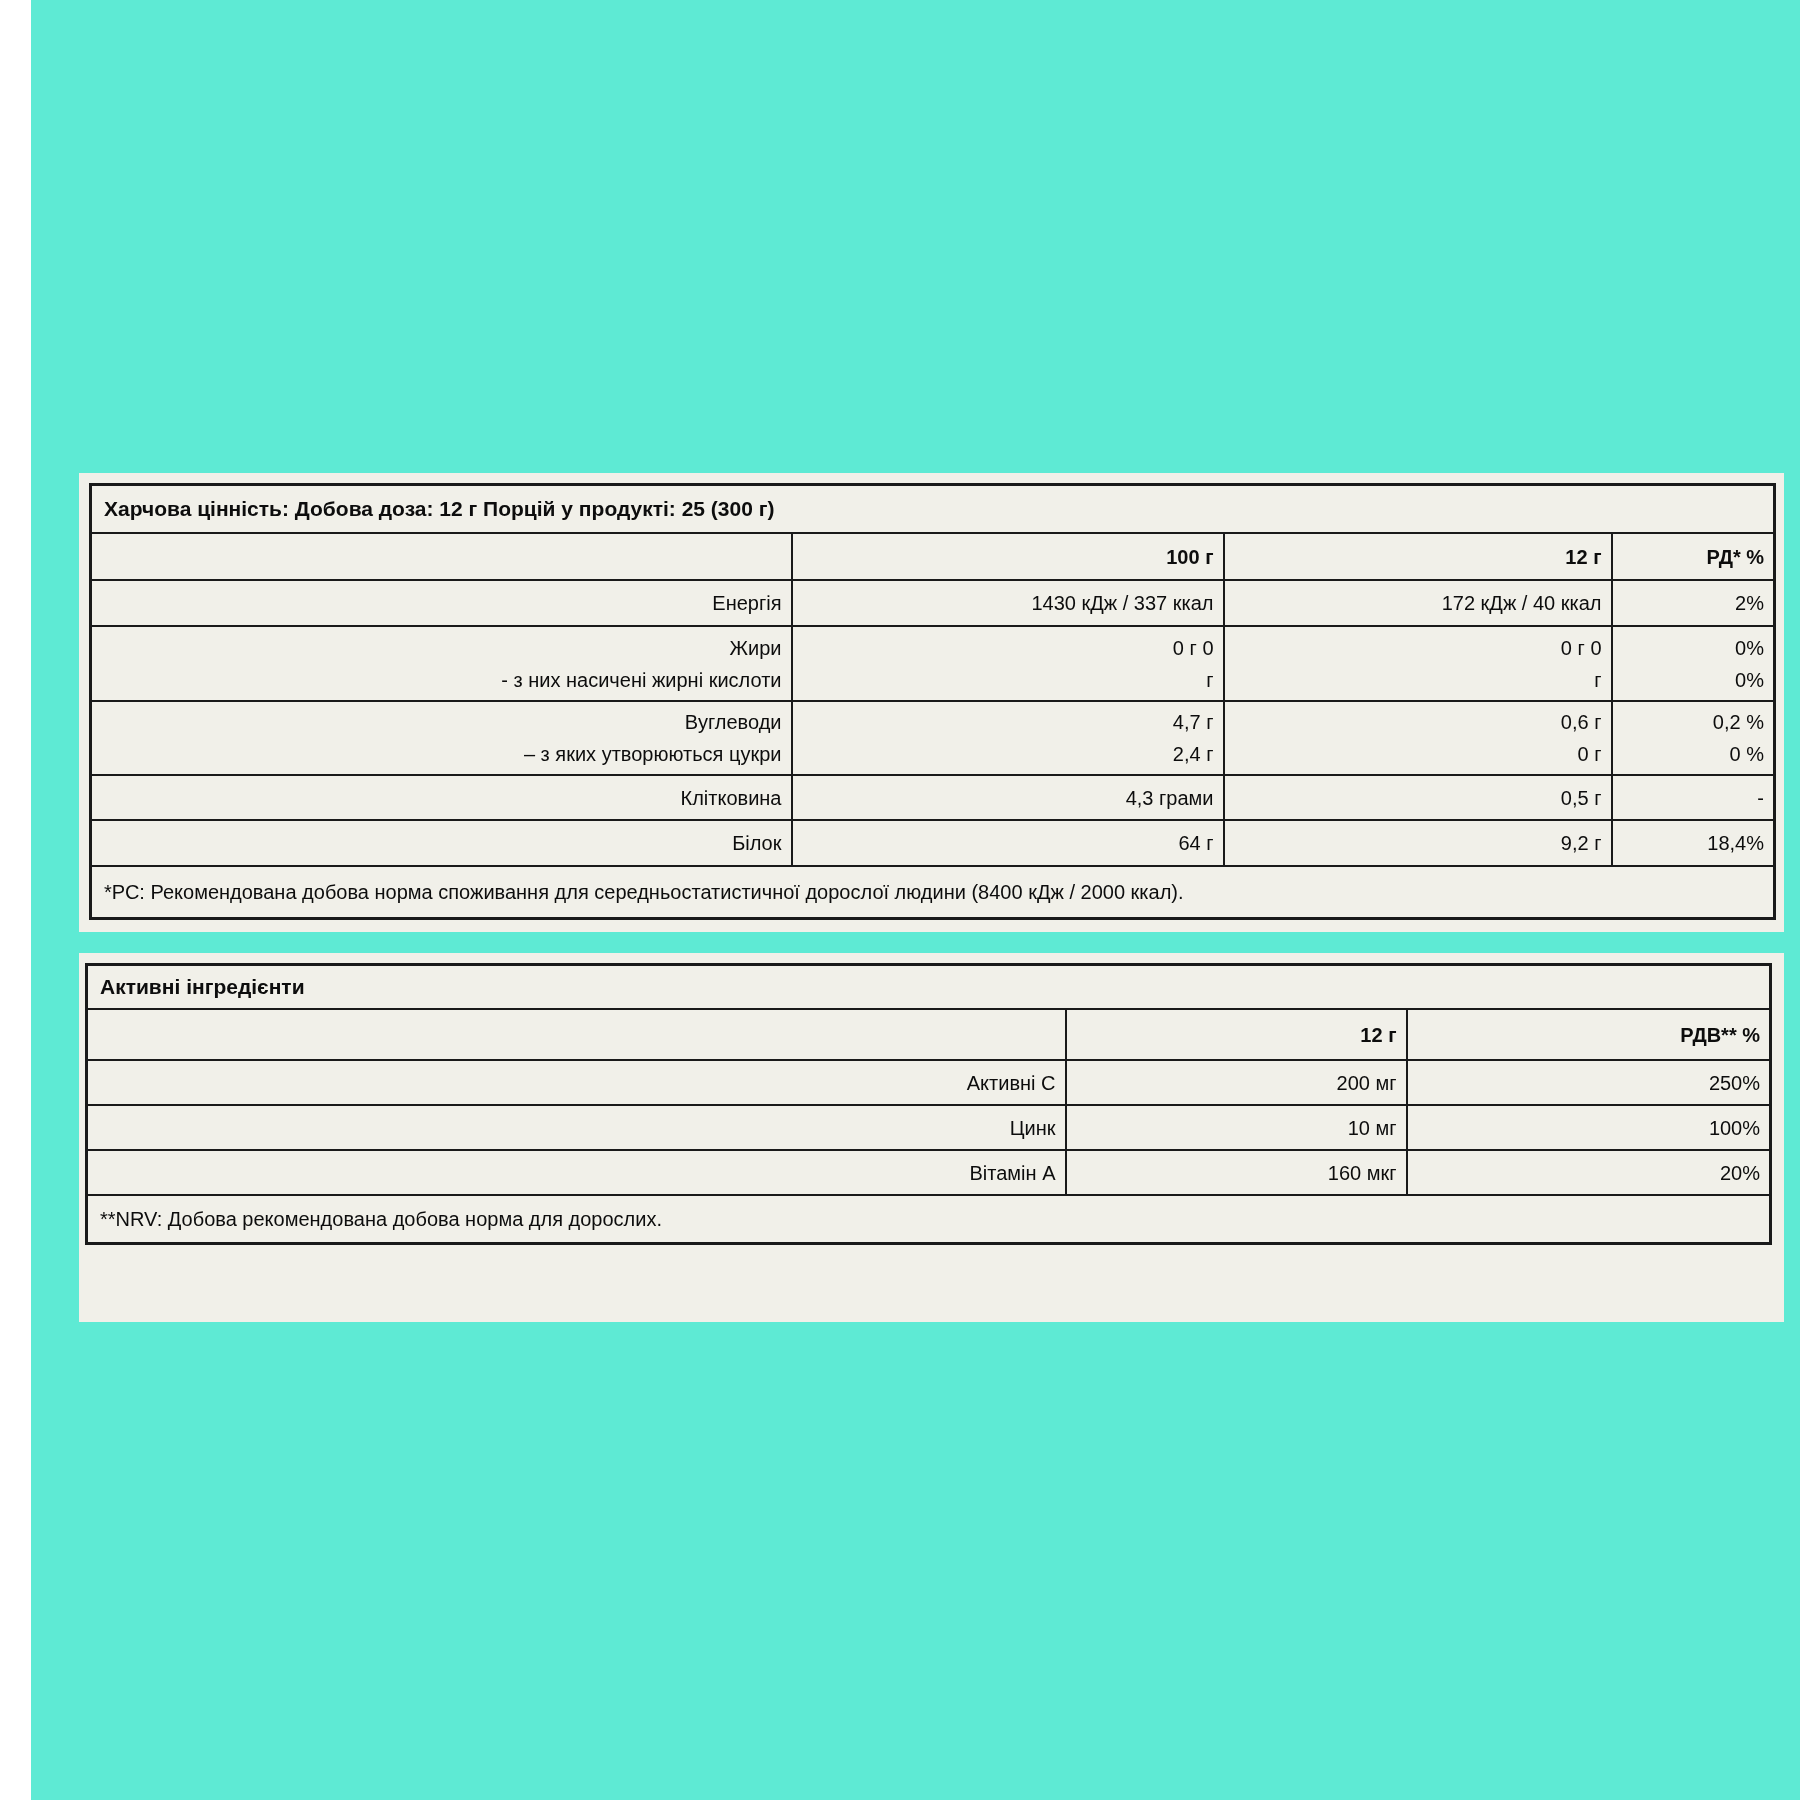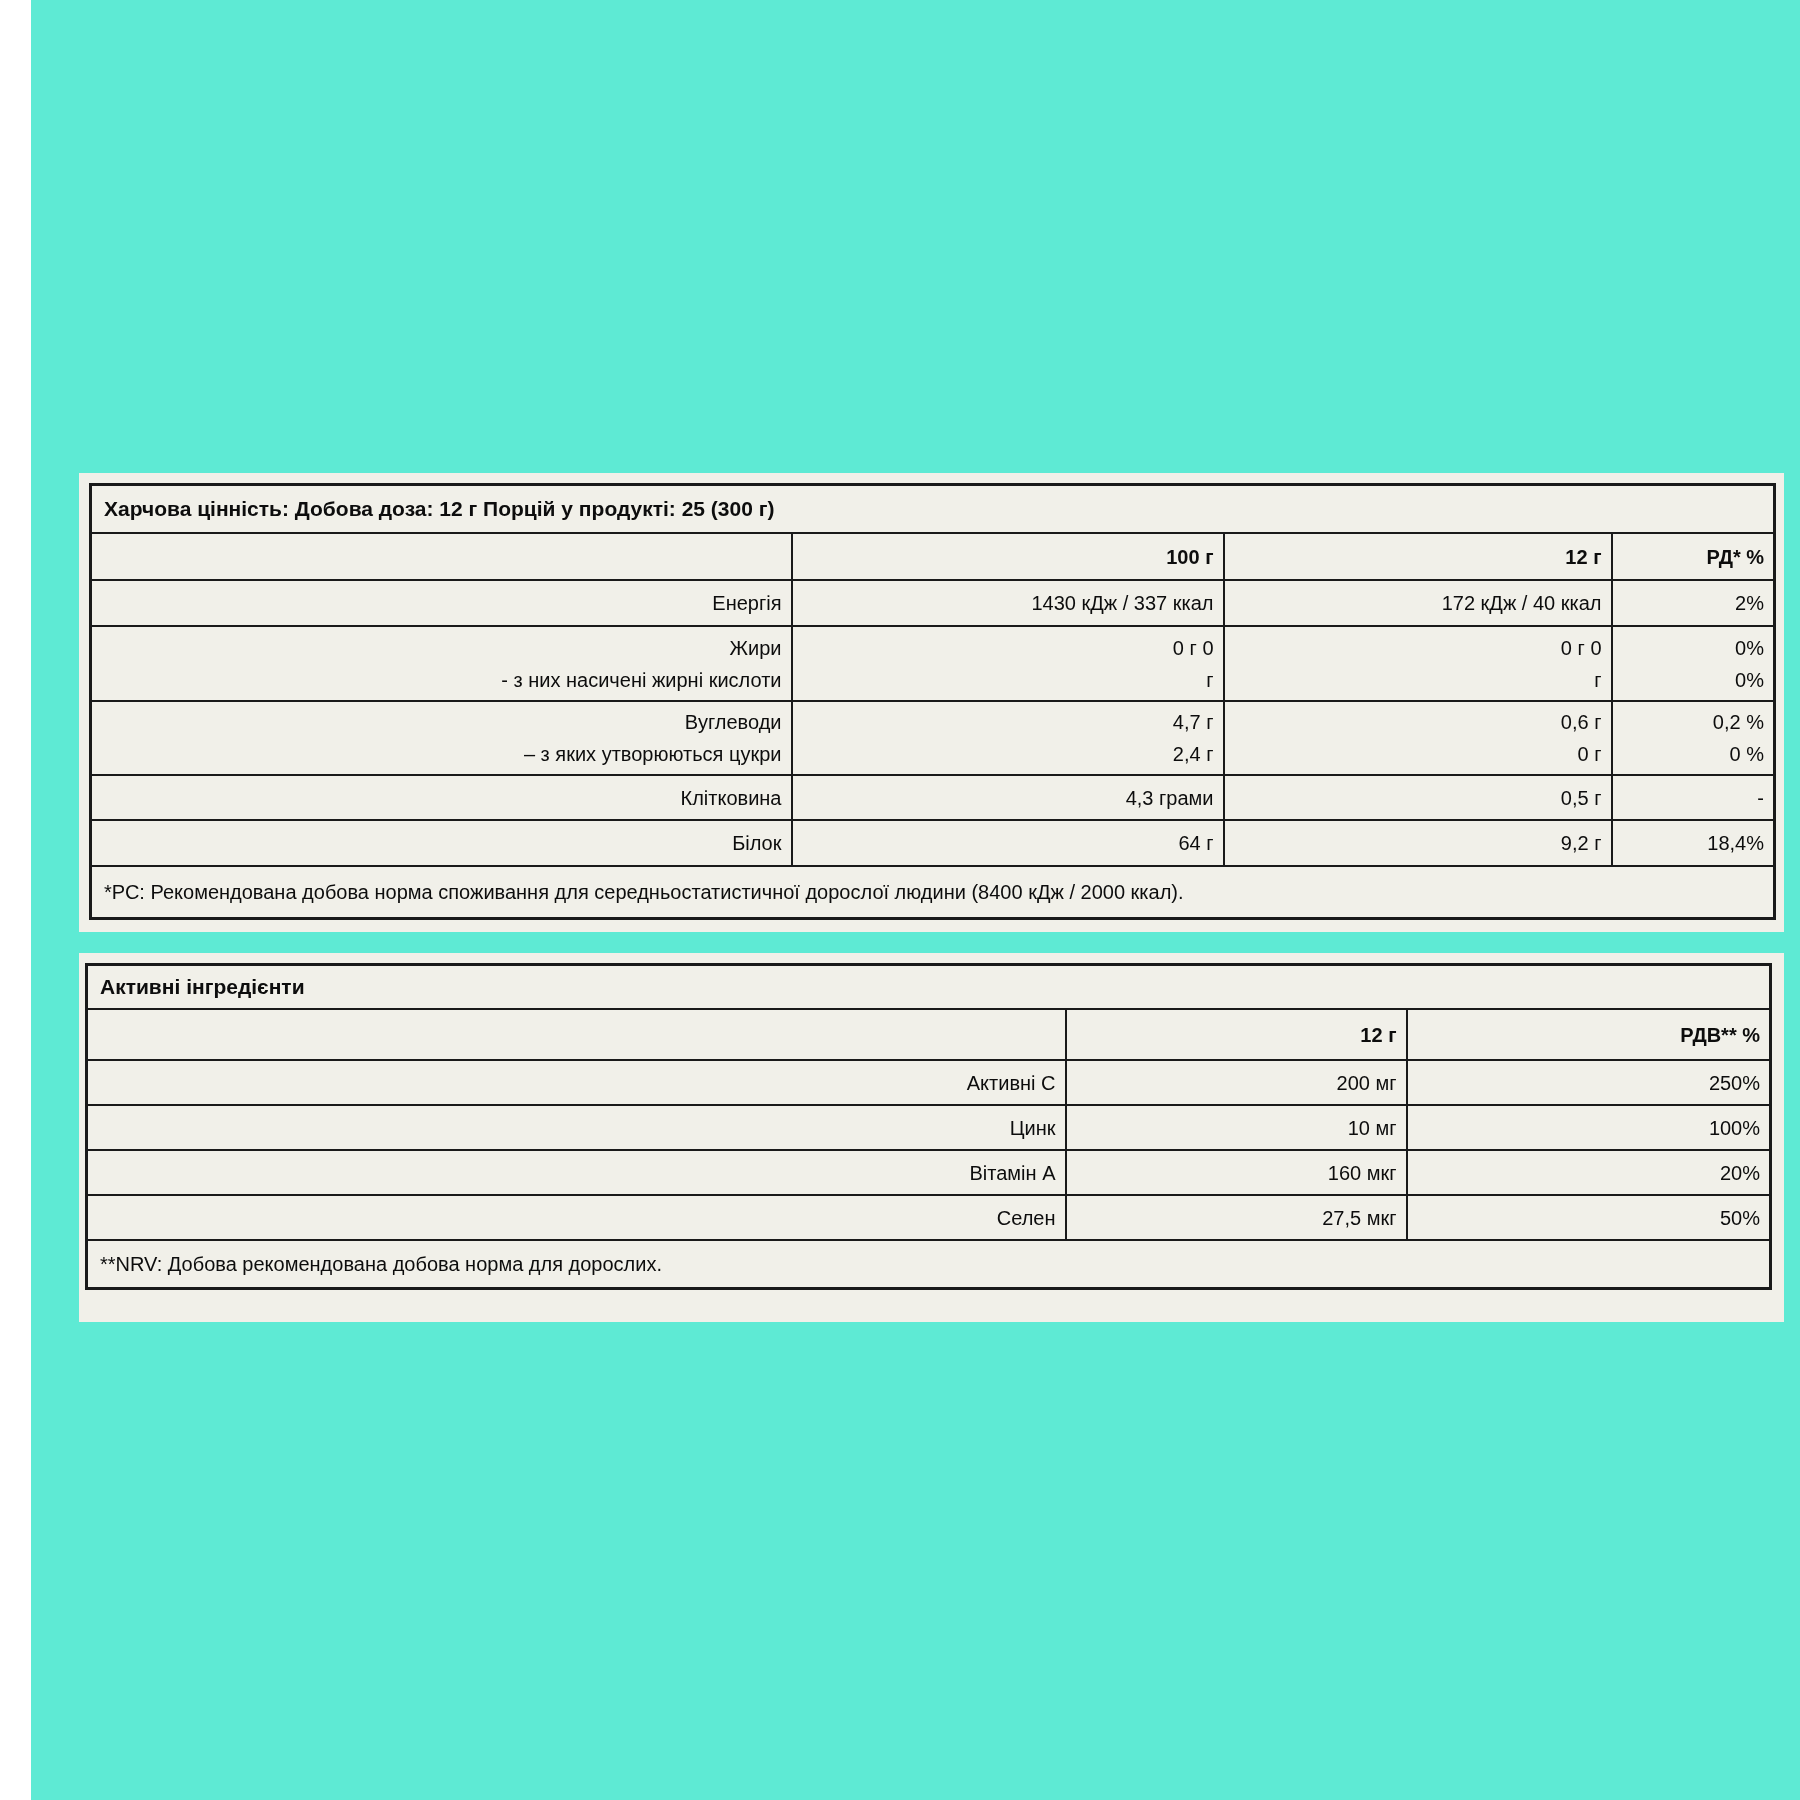--- a/index.html
+++ b/index.html
@@ -183,25 +183,20 @@
       <tr class="r-data">
         <td class="label-cell">Цинк</td>
         <td class="value-cell">10 мг</td>
         <td class="value-cell">100%</td>
       </tr>
       <tr class="r-data">
         <td class="label-cell">Вітамін A</td>
         <td class="value-cell">160 мкг</td>
         <td class="value-cell">20%</td>
       </tr>
-      <tr class="r-data">
-        <td class="label-cell">Селен</td>
-        <td class="value-cell">27,5 мкг</td>
-        <td class="value-cell">50%</td>
-      </tr>
       <tr class="r-footnote">
         <td class="footnote-cell" colspan="3">**NRV: Добова рекомендована добова норма для дорослих.</td>
       </tr>
     </tbody>
       </table>
   </div>
 
 </div>
 
 </body></html>

